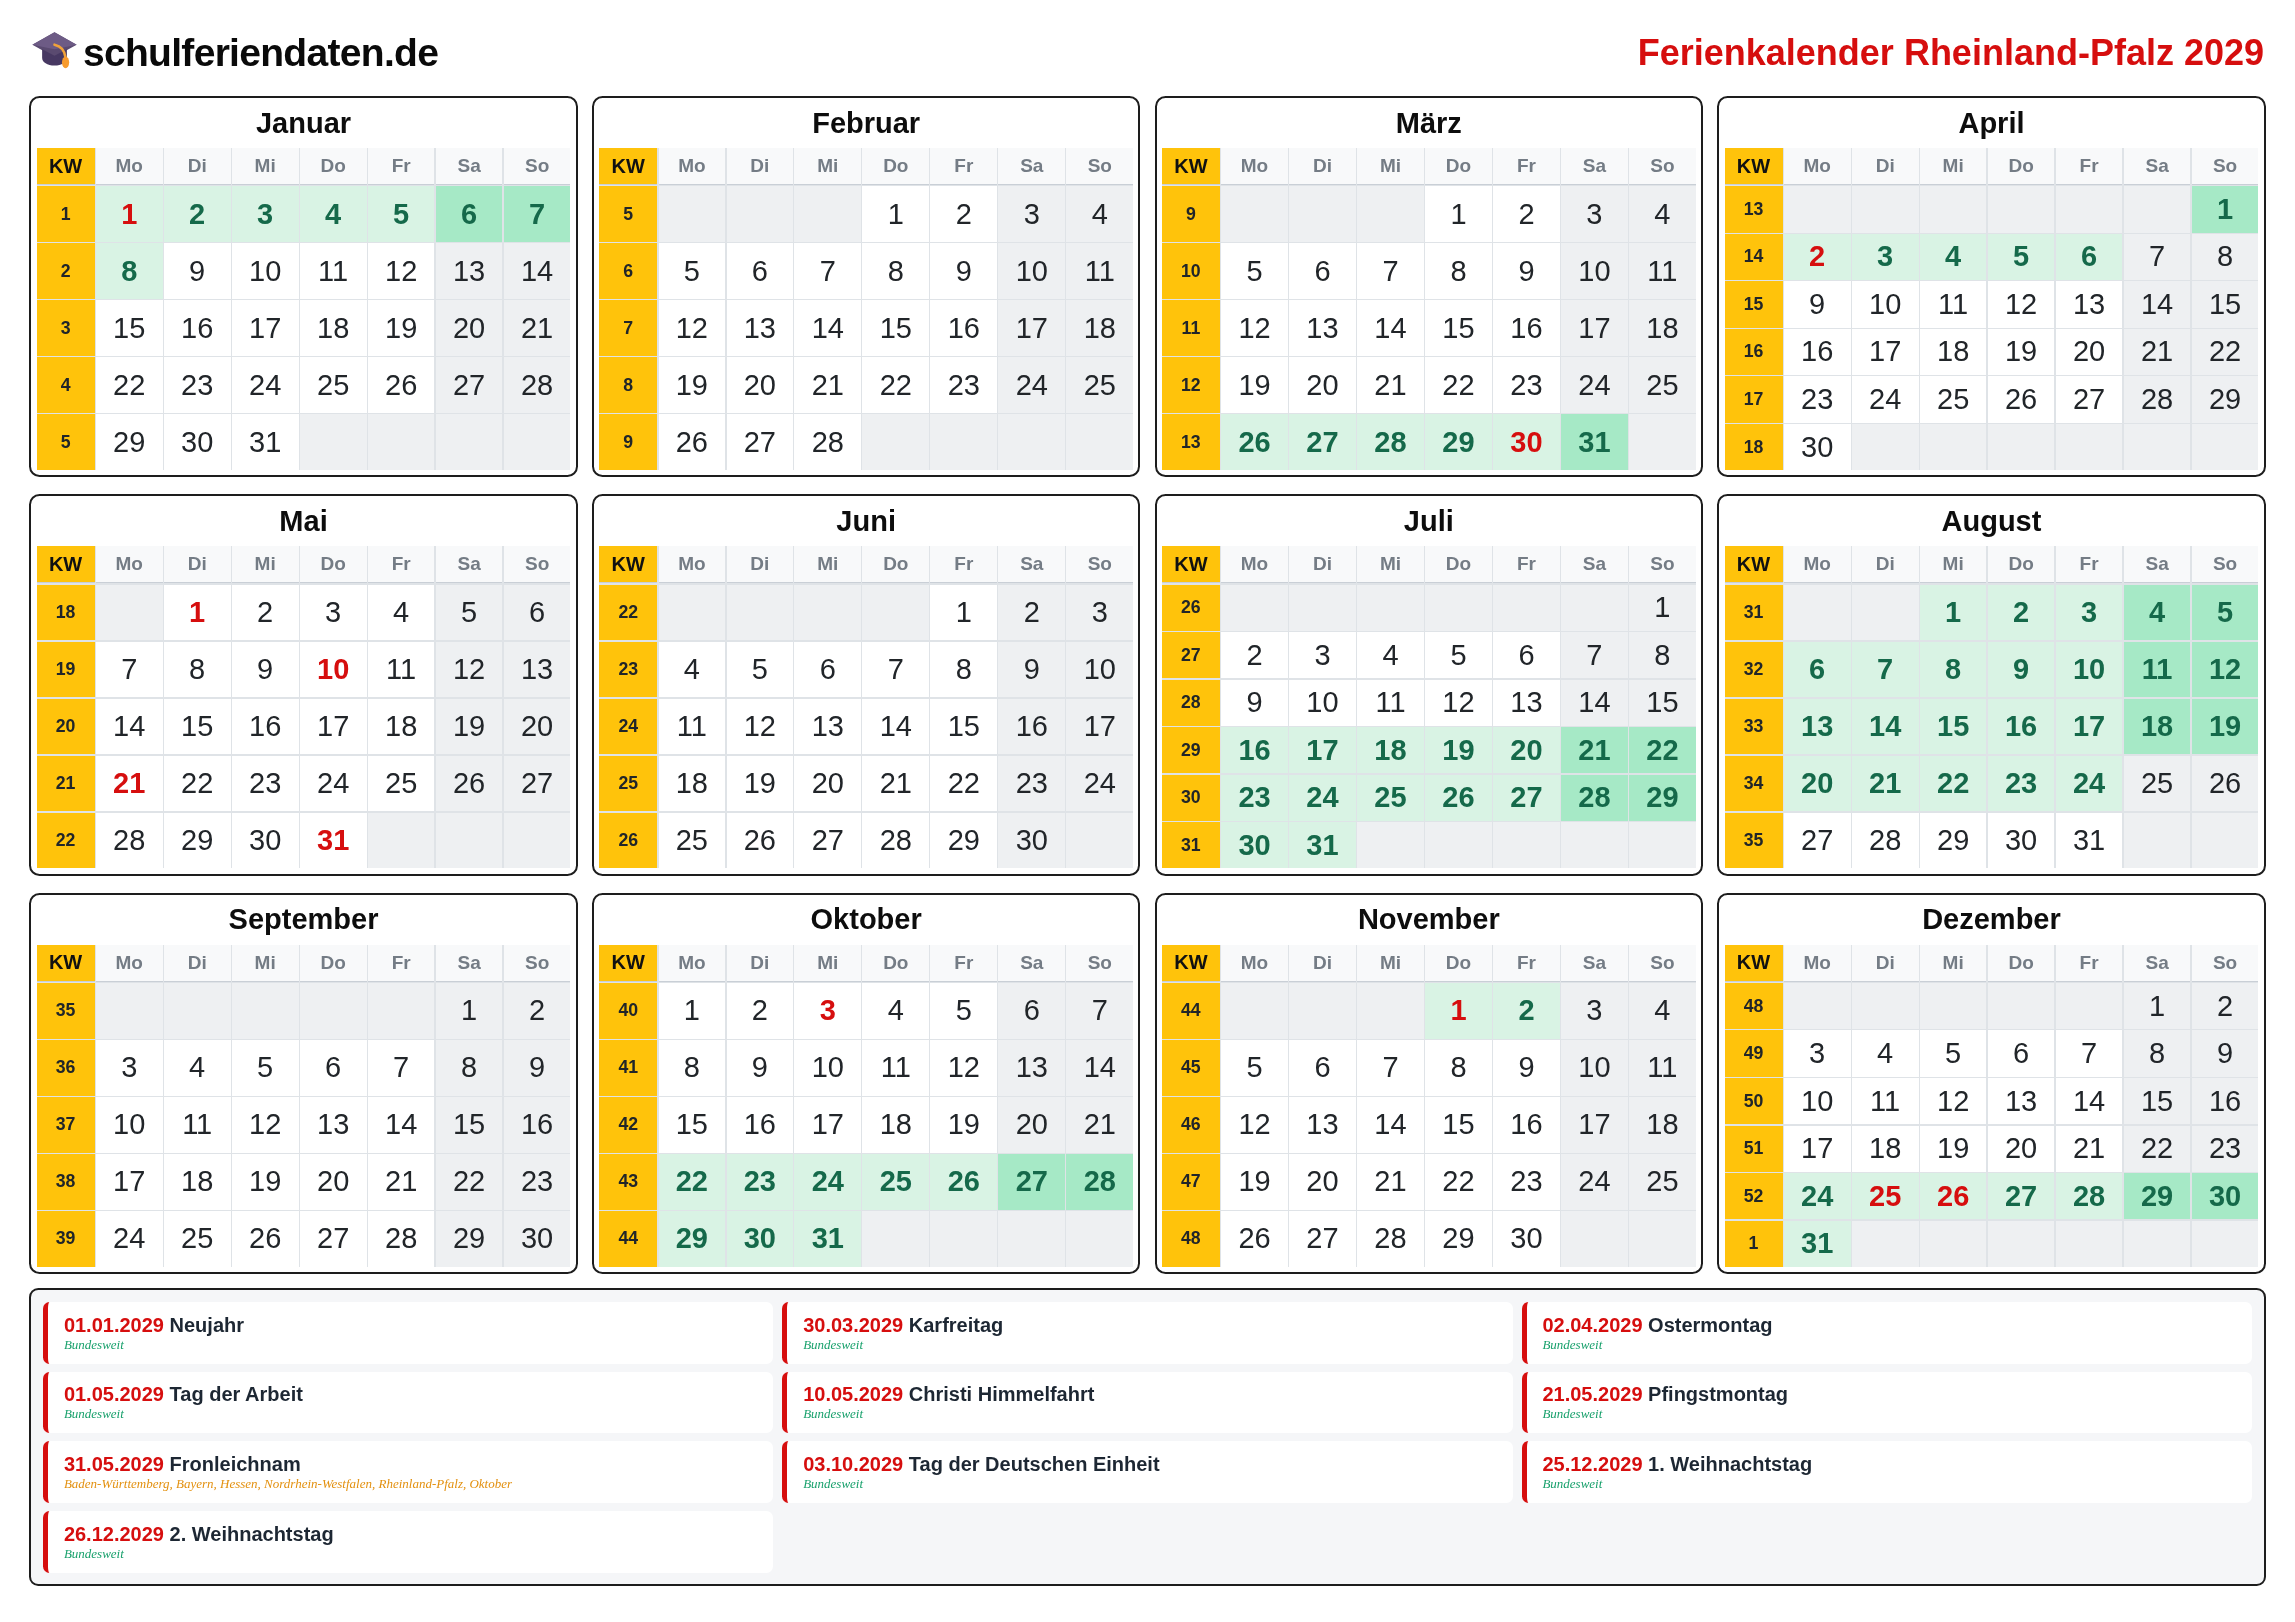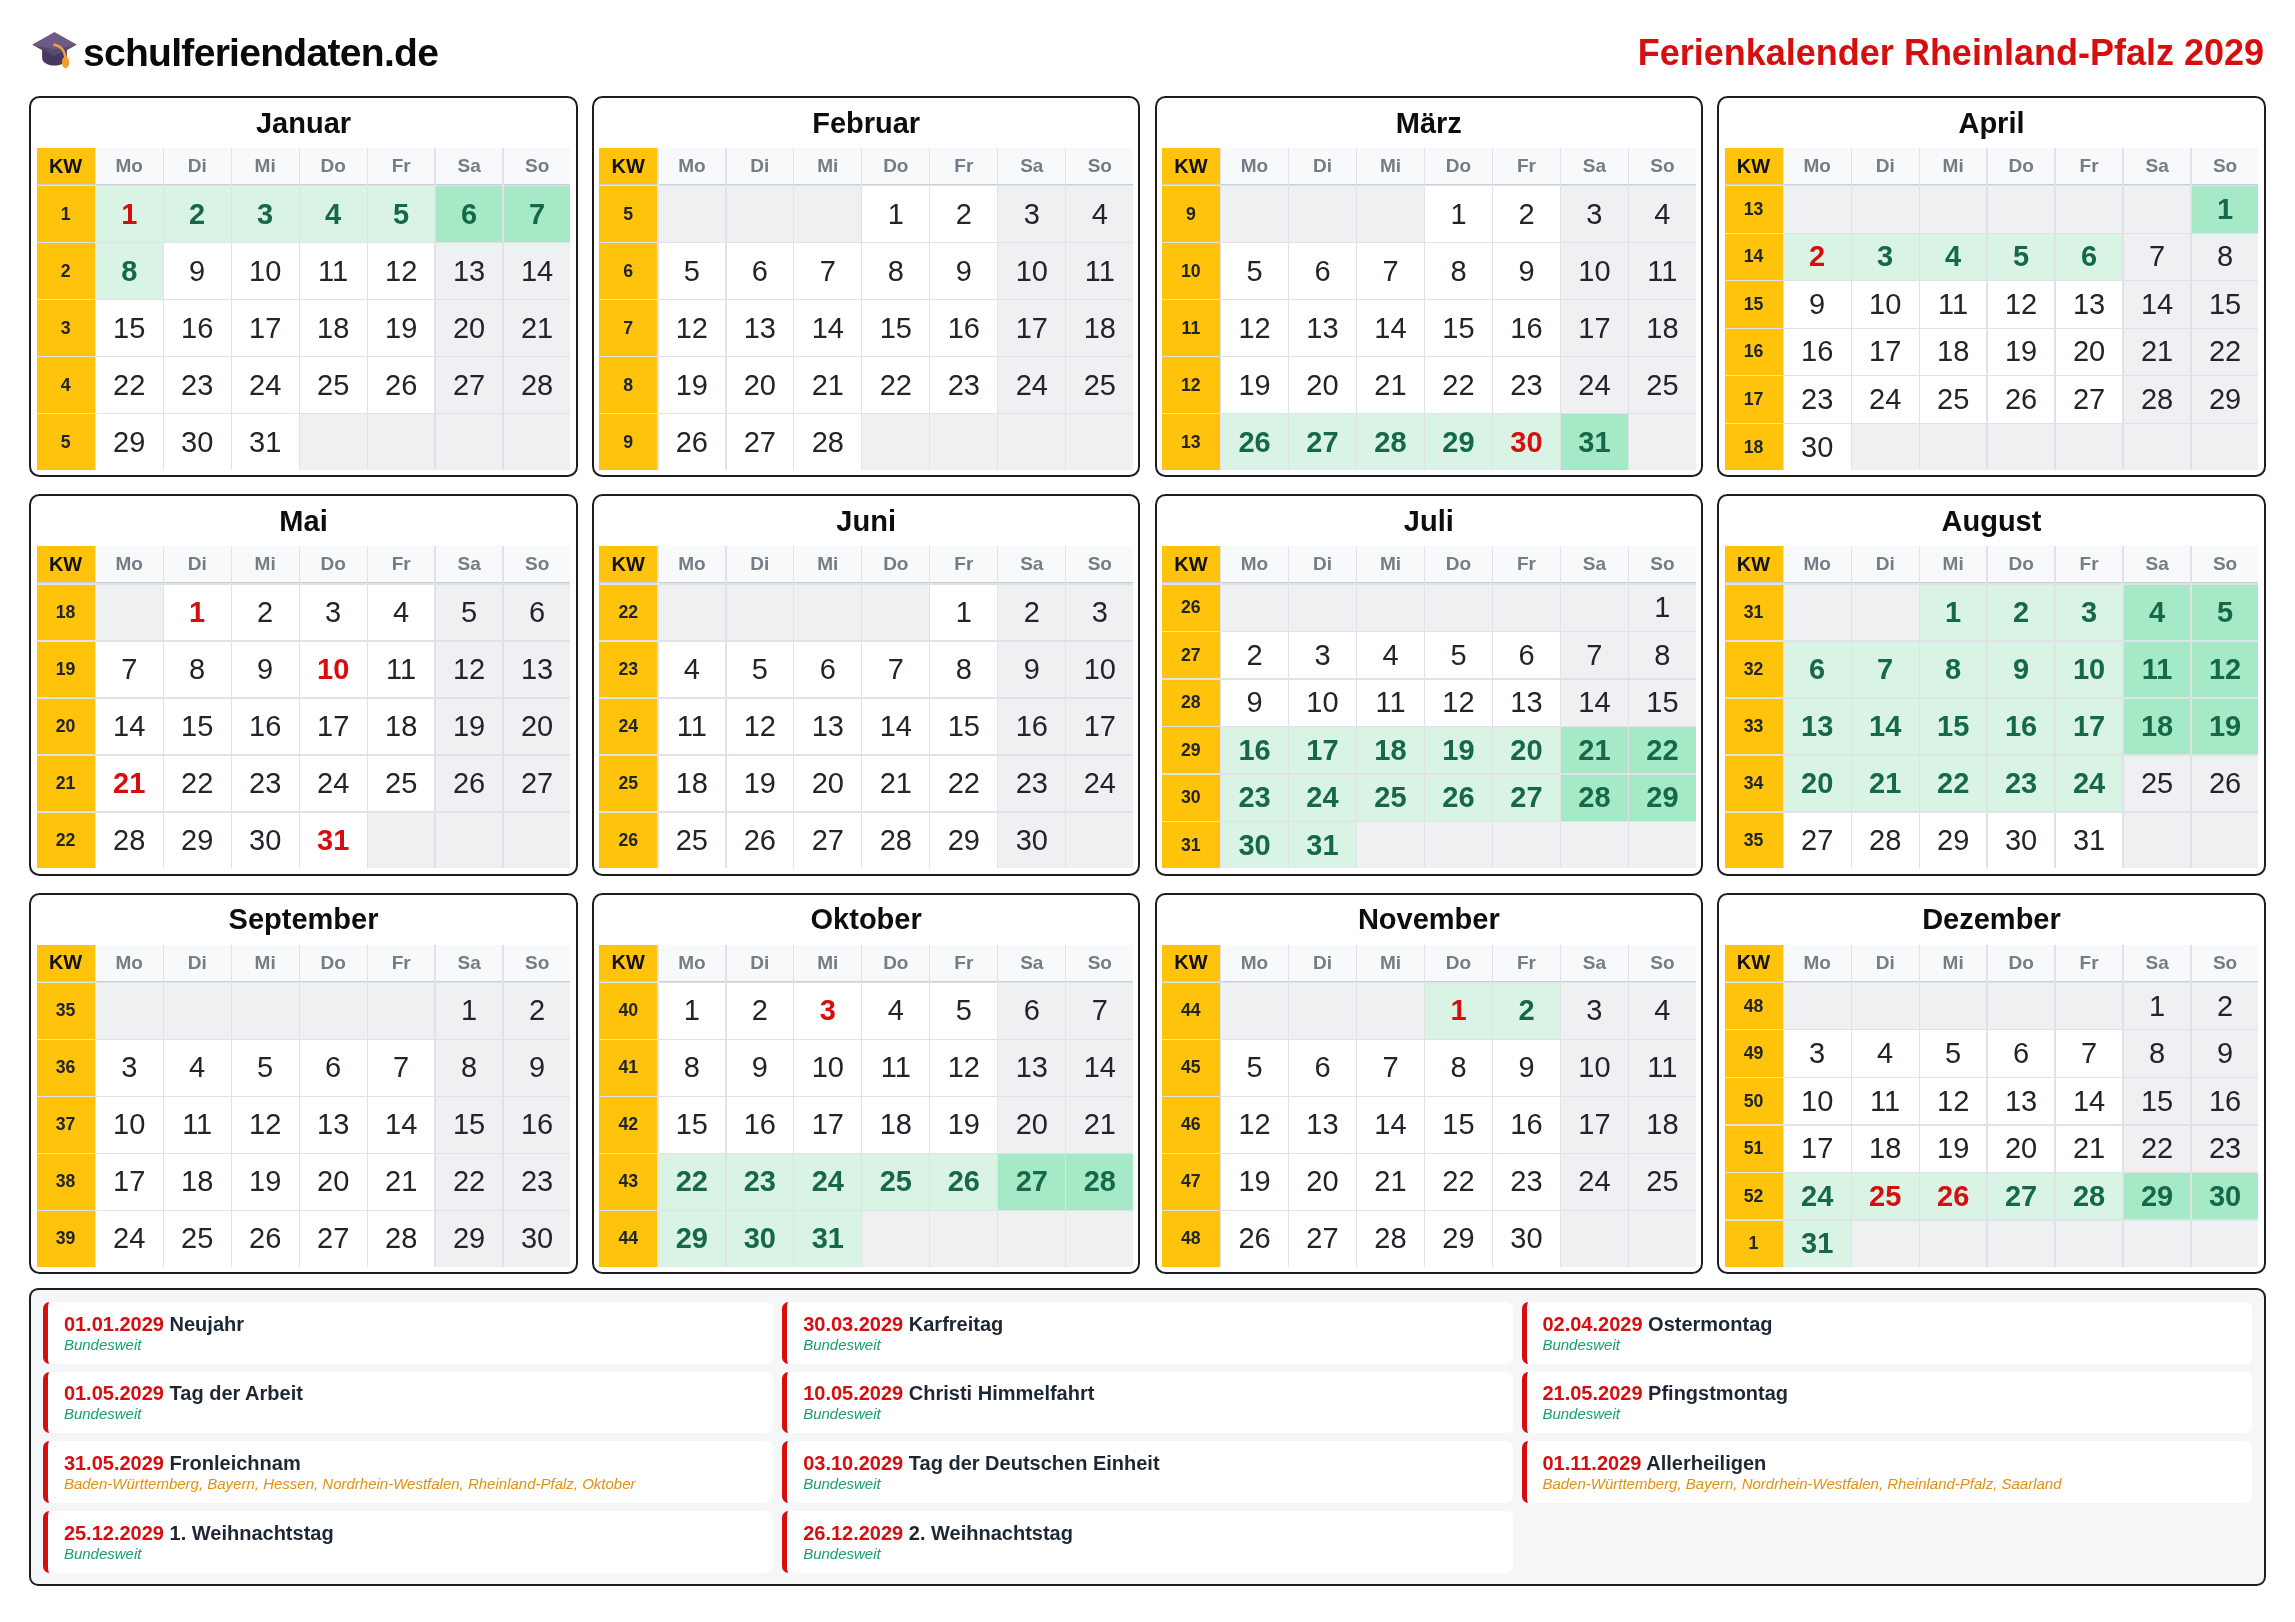--- a/index.html
+++ b/index.html
@@ -48,21 +48,21 @@
   .tc-g{color:var(--ferien-text);font-weight:700;}
 
   .legend{margin:14.4px 29.4px 0 29.4px;height:298px;border:2px solid var(--card-border);border-radius:9.2px;
           background:#f5f6f8;padding:11.8px;display:grid;grid-template-columns:repeat(3,1fr);
           grid-template-rows:repeat(4,1fr);gap:7.9px 9.2px;}
   .lentry{background:#fff;border-radius:6.5px;border-left:5.2px solid var(--accent-red);
           padding:6.5px 15.7px;display:flex;flex-direction:column;justify-content:center;gap:2px;overflow:hidden;}
   .lline1{font-size:20px;line-height:1.1;white-space:nowrap;}
   .ldate{color:var(--accent-red);font-weight:700;}
   .lname{color:#1d2733;font-weight:700;}
-  .lregion{font-style:italic;font-size:15px;line-height:1.1;white-space:nowrap;}
+  .lregion{font-style:italic;font-size:13px;line-height:1.1;white-space:nowrap;font-family:Liberation Serif, serif;}
   .scope-national{color:var(--bundesweit-green);}
   .scope-regional{color:var(--regional-orange);}
   .lempty{background:transparent;}
 </style>
 </head>
 <body>
 
 <div class="page">
   <div class="page-header">
     <div class="brand">
@@ -770,24 +770,20 @@
       </div>
       <div class="lentry">
         <div class="lline1"><span class="ldate">31.05.2029</span><span class="lname"> Fronleichnam</span></div>
         <div class="lregion scope-regional">Baden-Württemberg, Bayern, Hessen, Nordrhein-Westfalen, Rheinland-Pfalz, Oktober</div>
       </div>
       <div class="lentry">
         <div class="lline1"><span class="ldate">03.10.2029</span><span class="lname"> Tag der Deutschen Einheit</span></div>
         <div class="lregion scope-national">Bundesweit</div>
       </div>
       <div class="lentry">
-        <div class="lline1"><span class="ldate">01.11.2029</span><span class="lname"> Allerheiligen</span></div>
-        <div class="lregion scope-regional">Baden-Württemberg, Bayern, Nordrhein-Westfalen, Rheinland-Pfalz, Saarland</div>
-      </div>
-      <div class="lentry">
         <div class="lline1"><span class="ldate">25.12.2029</span><span class="lname"> 1. Weihnachtstag</span></div>
         <div class="lregion scope-national">Bundesweit</div>
       </div>
       <div class="lentry">
         <div class="lline1"><span class="ldate">26.12.2029</span><span class="lname"> 2. Weihnachtstag</span></div>
         <div class="lregion scope-national">Bundesweit</div>
       </div>
       <div class="lempty"></div>
     </div>
 </div>

